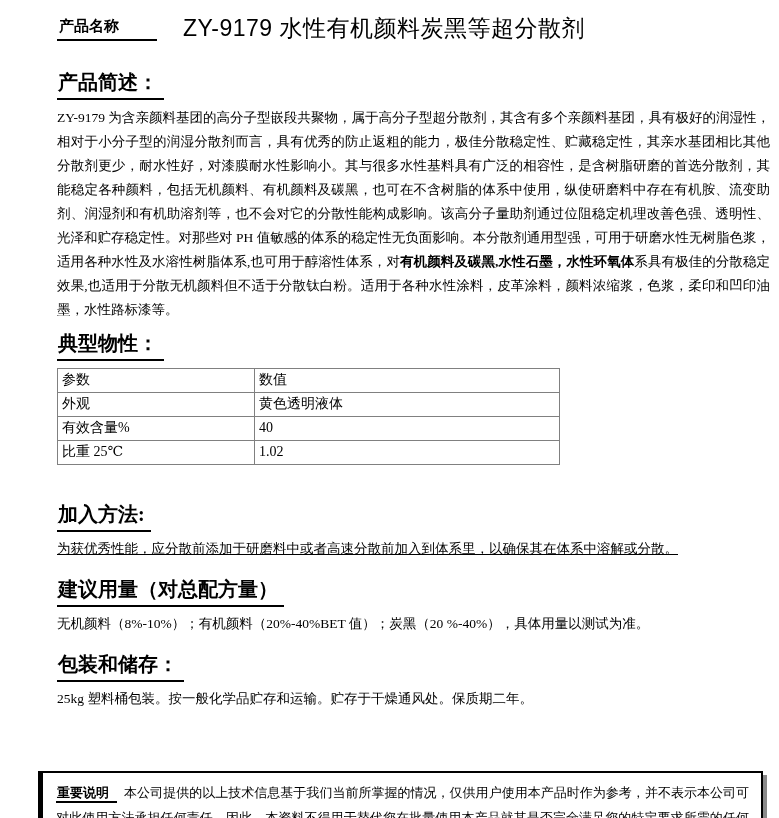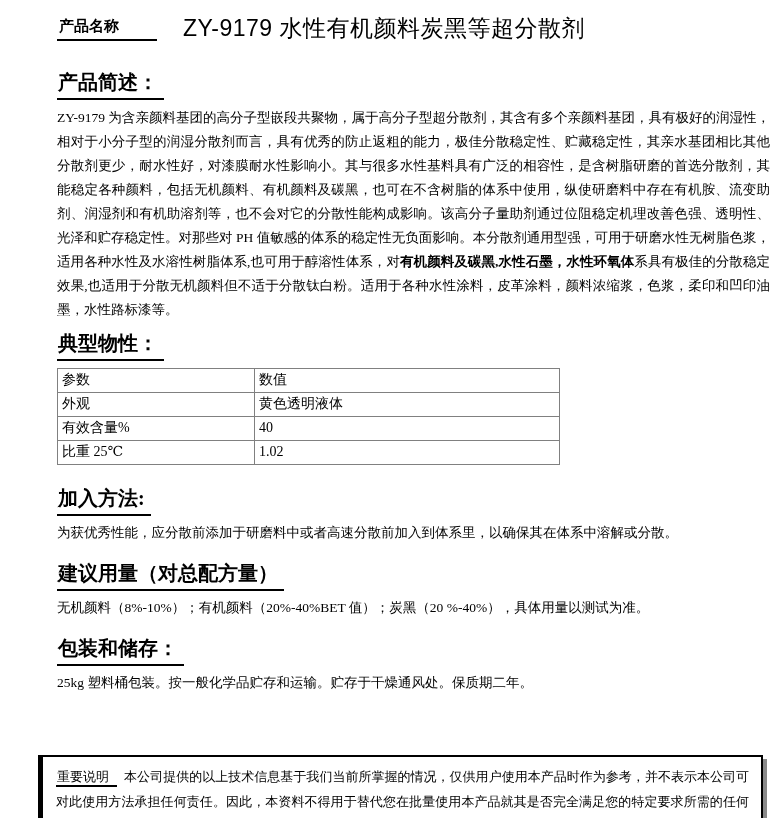--- a/index.html
+++ b/index.html
@@ -49,21 +49,21 @@
     margin: 5px 0 0 0;
     font-size: 13.5px;
     line-height: 24px;
   }
   .para { text-align: justify; }
   .bold { font-weight: 700; }
 
   .sec-overview  { margin-top: 25px; }
   .sec-overview .body { margin-top: 6px; }
   .sec-properties { margin-top: 8px; }
-  .sec-method    { margin-top: 20px; }
+  .sec-method    { margin-top: 36px; text-decoration: underline; }
   .sec-dosage    { margin-top: 15px; }
   .sec-packaging { margin-top: 15px; }
 
   .props-table {
     margin-top: 7px;
     border-collapse: collapse;
     width: 503px;
     table-layout: fixed;
   }
   .props-table td {
@@ -86,21 +86,21 @@
     padding: 7px 12px 9px 13px;
     background: #ffffff;
   }
   .notice-text {
     margin: 0;
     font-size: 13px;
     line-height: 25px;
     text-align: justify;
   }
   .notice-label {
-    font-weight: 400;
+    font-weight: 700;
     border-bottom: 2px solid #000;
     padding: 0 8px 1px 1px;
     margin-right: 7px;
   }
 </style>
 </head>
 <body>
 
 <div class="page">
 

